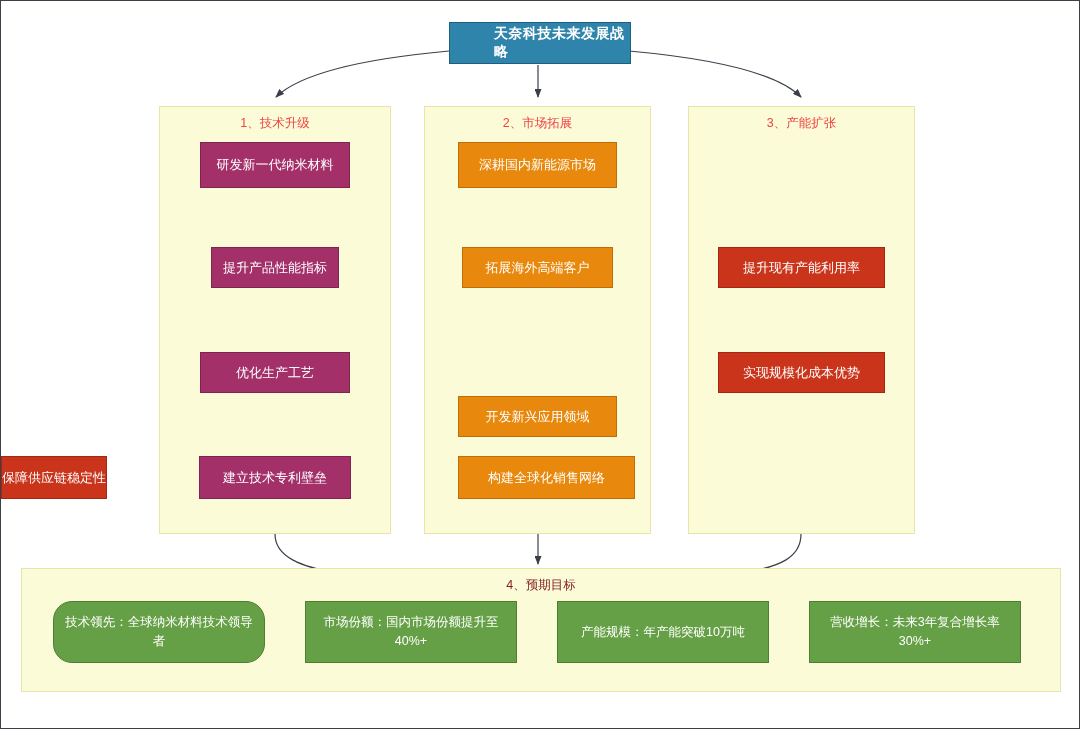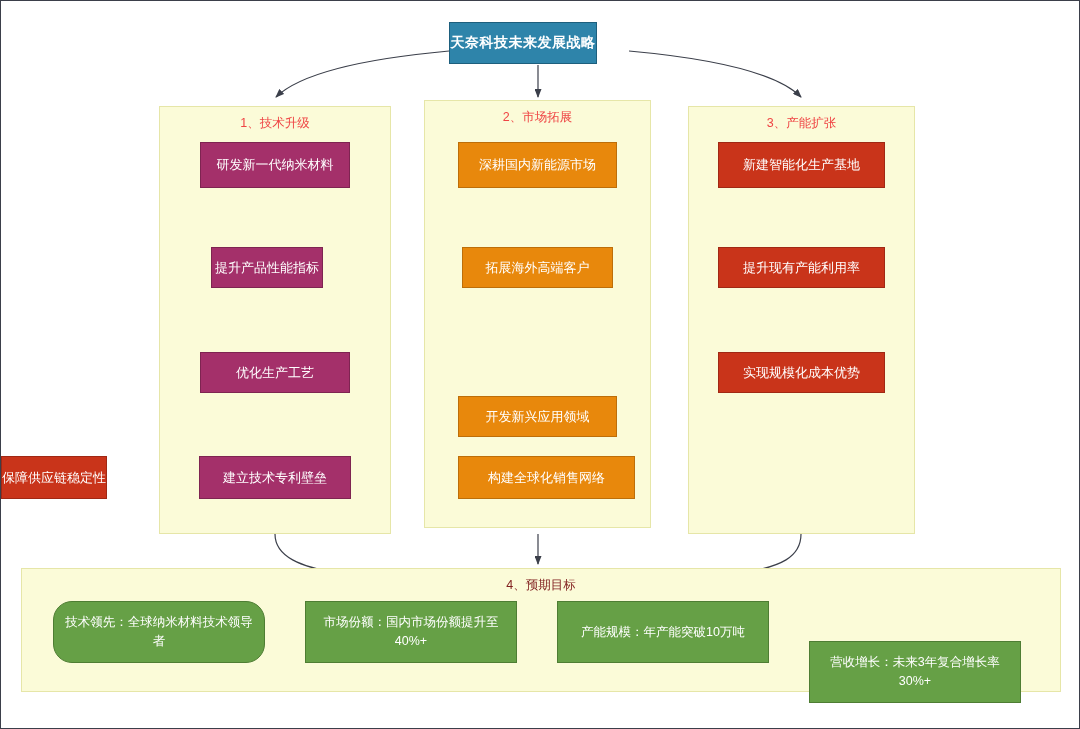--- a/index.html
+++ b/index.html
@@ -26,54 +26,55 @@
     width: 1080px;
     height: 729px;
     pointer-events: none;
   }
 
   
   .root-node {
     position: absolute;
     left: 448px;
     top: 21px;
-    width: 148px;
+    width: 182px;
     height: 42px;
     background: #2e84aa;
     border: 1px solid #1d5f7d;
     color: #ffffff;
     font-size: 14px;
     font-weight: bold;
     display: flex;
     align-items: center;
     justify-content: center;
     letter-spacing: 0.5px;
     box-sizing: border-box;
     z-index: 3;
+    padding-left: 44px;
   }
 
   
   .group {
     position: absolute;
     background: #fbfbd8;
     border: 1px solid #e6e6a8;
     box-sizing: border-box;
     z-index: 1;
   }
   .group-title {
     position: absolute;
     top: 8px;
     left: 0;
     right: 0;
     text-align: center;
     font-size: 12.5px;
     color: #ef4444;
   }
   #group-1 { left: 158px; top: 105px; width: 232px; height: 428px; }
-  #group-2 { left: 423px; top: 99px; width: 227px; height: 428px; }
+  #group-2 { left: 423px; top: 105px; width: 227px; height: 428px; }
   #group-3 { left: 687px; top: 105px; width: 227px; height: 428px; }
 
   
   .step {
     position: absolute;
     color: #ffffff;
     font-size: 13px;
     display: flex;
     align-items: center;
     justify-content: center;
@@ -86,21 +87,21 @@
   .step.cap   { background: #c9341a; border: 1px solid #a02814; }
 
   
   .row-0 { top: 141px; height: 46px; }
   .row-1 { top: 246px; height: 41px; }
   .row-2 { top: 351px; height: 41px; }
   .row-3 { top: 455px; height: 43px; }
 
   
   #step-1-1 { left: 199px; width: 150px; }
-  #step-1-2 { left: 210px; width: 112px; text-align: right; }
+  #step-1-2 { left: 210px; width: 128px; text-align: right; }
   #step-1-3 { left: 199px; width: 150px; }
   #step-2-1 { left: 461px; width: 151px; }
   #step-2-2 { left: 461px; width: 151px; }
   #step-2-3 { left: 457px; width: 159px; margin-top: 44px; }
   #step-3-1 { left: 723px; width: 155px; }
   #step-3-2 { left: 717px; width: 167px; }
   #step-3-3 { left: 723px; width: 155px; }
 
   
   #goals-group {
@@ -137,21 +138,21 @@
     align-items: center;
     justify-content: center;
     text-align: center;
     padding: 0 10px;
     box-sizing: border-box;
     z-index: 2;
   }
   #goal-0 { left: 52px; border-radius: 19px; }
   #goal-1 { left: 304px; }
   #goal-2 { left: 556px; }
-  #goal-3 { left: 808px; margin-top: 40px; }
+  #goal-3 { left: 808px; }
 </style>
 </head>
 <body>
 
 <div id="canvas">
 
   <svg id="arrow-layer" viewBox="0 0 1080 729" xmlns="http://www.w3.org/2000/svg">
     <defs>
       <marker id="arrowhead" markerWidth="9" markerHeight="7" refX="8" refY="3.5" orient="auto" markerUnits="userSpaceOnUse">
         <polygon points="0 0, 9 3.5, 0 7" fill="#3b3f4a"></polygon>
@@ -193,21 +194,20 @@
     <div class="group-title">2、市场拓展</div>
   </div>
   <div class="step market row-0" id="step-2-1" style="left:457px;width:159px;">深耕国内新能源市场</div>
   <div class="step market row-1" id="step-2-2">拓展海外高端客户</div>
   <div class="step market row-2" id="step-2-3">开发新兴应用领域</div>
   <div class="step market row-3" id="step-2-4" style="left:457px;width:177px;">构建全球化销售网络</div>
 
   <div class="group" id="group-3">
     <div class="group-title">3、产能扩张</div>
   </div>
-  <div class="step cap row-0" id="step-3-1" style="left:717px;width:167px;">新建智能化生产基地</div>
   <div class="step cap row-1" id="step-3-2">提升现有产能利用率</div>
   <div class="step cap row-2" id="step-3-3" style="left:717px;width:167px;">实现规模化成本优势</div>
   <div class="step cap row-3" id="step-3-4">保障供应链稳定性</div>
 
   <div id="goals-group">
     <div id="goals-title">4、预期目标</div>
   </div>
   <div class="goal" id="goal-0">技术领先：全球纳米材料技术领导者</div>
   <div class="goal" id="goal-1">市场份额：国内市场份额提升至40%+</div>
   <div class="goal" id="goal-2">产能规模：年产能突破10万吨</div>

